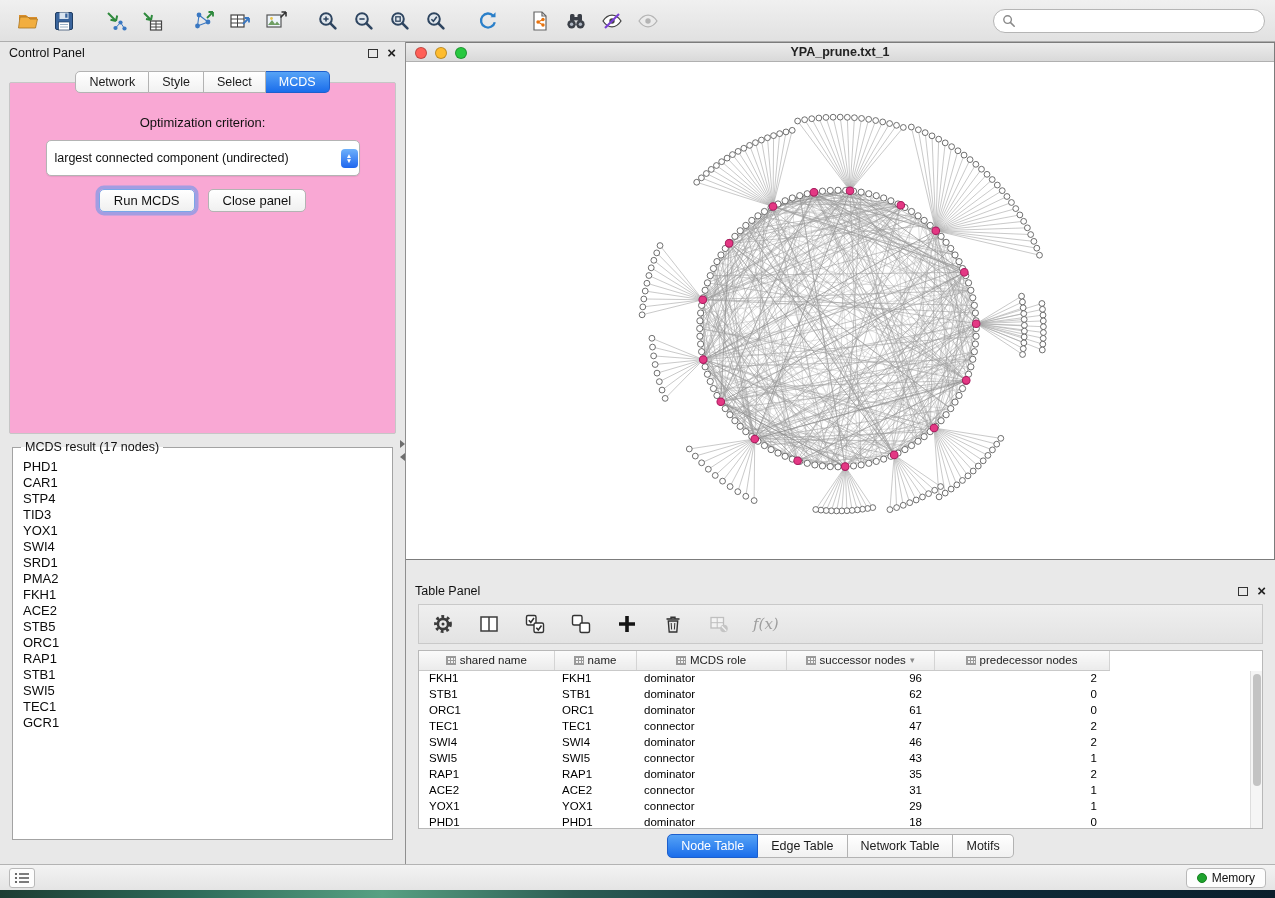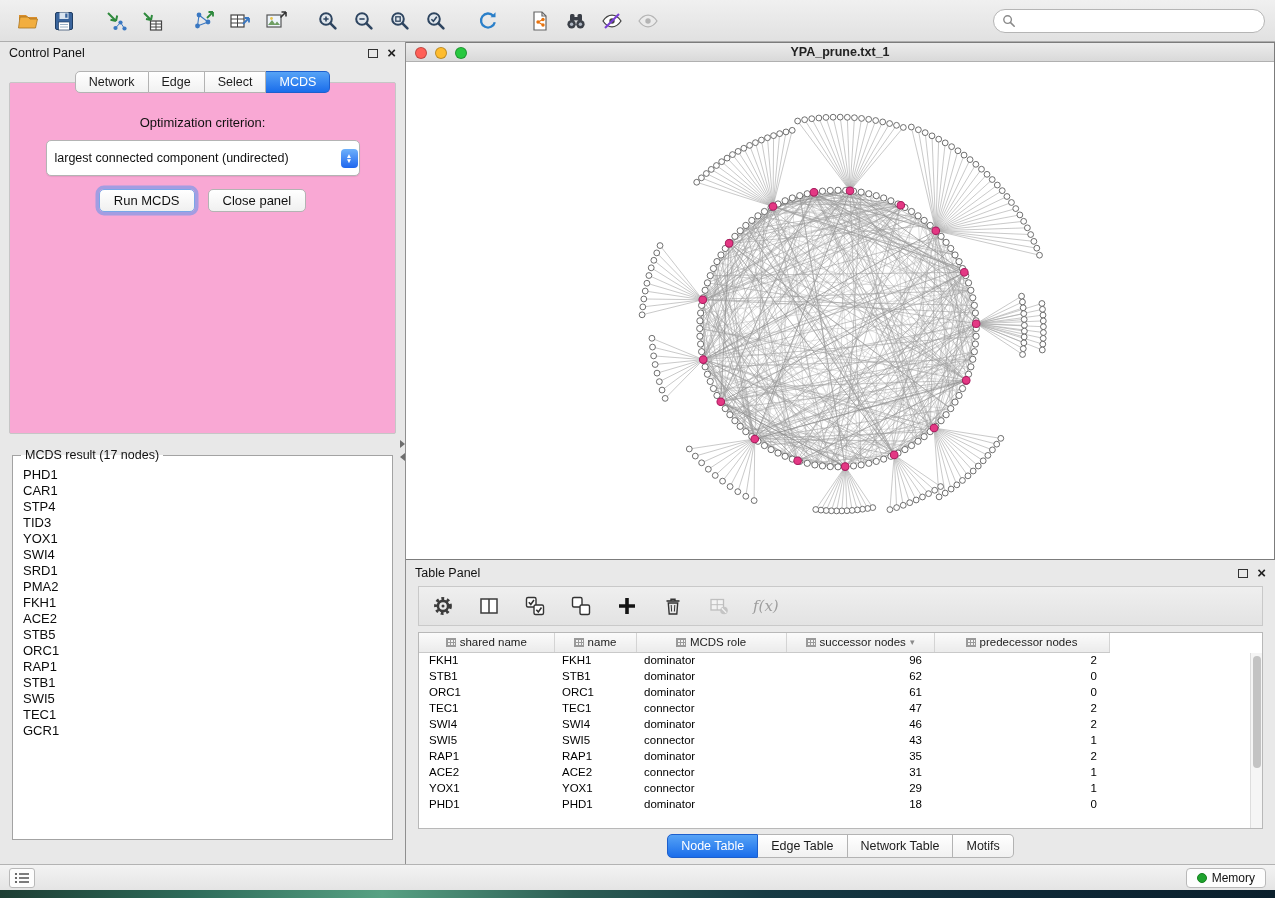--- a/index.html
+++ b/index.html
@@ -34,32 +34,32 @@
   .seg-btn.active{background:linear-gradient(#56a3f6,#1a6deb);color:#fff;border-color:#1d5fcc}
   .cp-content{margin:-11px 9px 0;height:352px;flex:0 0 352px;background:#f9a8d4;border:1px solid #c6c6c6;border-radius:2px;padding-top:32px;display:flex;flex-direction:column;align-items:center}
   .opt-label{font-size:13px;color:#111}
   .dropdown{margin-top:10px;width:314px;height:36px;background:#fff;border:1px solid #b4b4b4;border-radius:5px;display:flex;align-items:center;font-size:12.5px;color:#111;padding-left:8px;box-shadow:0 1px 1px rgba(0,0,0,.08)}
   .dd-value{flex:1;white-space:nowrap;overflow:hidden}
   .stepper{width:17px;height:19px;margin-right:1px;border-radius:4px;background:linear-gradient(#6db1fb,#1f66ee);display:flex;flex-direction:column;align-items:center;justify-content:center;color:#fff}
   .stepper span{font-size:6.5px;line-height:5.5px}
   .btn-row{margin-top:13px;display:flex;gap:13px}
   .mac-btn{font-size:13px;font-family:"Liberation Sans",sans-serif;padding:3px 14px;background:linear-gradient(#ffffff,#f0f0f0);border:1px solid #b3b3b3;border-radius:5px;color:#111}
   .mac-btn.focus{box-shadow:0 0 0 3.5px rgba(77,146,240,.5);border-color:#7aa6e8}
-  .mcds-result{margin:14px 12px 24px;flex:1;border:1px solid #a3a3a3;background:#fff;min-height:0}
+  .mcds-result{margin:6px 12px 24px;flex:1;border:1px solid #a3a3a3;background:#fff;min-height:0}
   .mcds-result legend{font-size:12.5px;color:#111;padding:0 4px;margin-left:8px}
   .result-list{padding:5px 0 0 10px;font-size:13px;color:#0b0b0b;line-height:16px;overflow:hidden;height:calc(100% - 8px)}
 
   
   .split-arrows{position:absolute;left:400px;top:398px;width:10px;z-index:6}
   .tri-r{width:0;height:0;border-top:4px solid transparent;border-bottom:4px solid transparent;border-left:5px solid #6e6e6e;margin-bottom:5px}
   .tri-l{width:0;height:0;border-top:4px solid transparent;border-bottom:4px solid transparent;border-right:5px solid #6e6e6e}
 
   
   .right-area{flex:1;display:flex;flex-direction:column;min-width:0;background:#e9e9e9}
-  .network-window{height:518px;flex:0 0 518px;border:1px solid #7c7c7c;border-left:none;background:#000000;display:flex;flex-direction:column;margin-bottom:2px}
+  .network-window{height:518px;flex:0 0 518px;border:1px solid #7c7c7c;border-left:none;background:#000000;display:flex;flex-direction:column;margin-bottom:20px}
   .net-titlebar{height:19px;flex:0 0 19px;background:linear-gradient(#ececec,#d9d9d9);border-bottom:1px solid #b0b0b0;position:relative;display:flex;align-items:center;justify-content:center}
   .traffic{position:absolute;left:9px;top:3.5px;display:flex;gap:8px}
   .tl{width:12px;height:12px;border-radius:50%;border:0.5px solid rgba(0,0,0,.25)}
   .tl.red{background:#ff5f57}.tl.yellow{background:#febc2e}.tl.green{background:#28c840}
   .net-title{font-size:12.5px;font-weight:bold;color:#222}
   .net-canvas{flex:1;position:relative;background:#fff}
   .net-canvas svg{position:absolute;inset:0;width:100%;height:100%}
 
   
   .table-panel{flex:1;display:flex;flex-direction:column;min-height:0;background:#e9e9e9}
@@ -239,21 +239,21 @@
     <div class="control-panel">
       <div class="panel-header">
         <span>Control Panel</span>
         <span class="ph-icons">
           <span class="float-icon"></span>
           <span class="close-x">×</span>
         </span>
       </div>
       <div class="cp-tabs">
           <button class="seg-btn">Network</button>
-          <button class="seg-btn">Edge</button>
+          <button class="seg-btn">Style</button>
           <button class="seg-btn">Select</button>
           <button class="seg-btn active">MCDS</button>
         </div>
       <div class="cp-content">
         <div class="opt-label">Optimization criterion:</div>
         <div class="dropdown">
           <span class="dd-value">largest connected component (undirected)</span>
           <span class="stepper">
               <span>▲</span>
               <span>▼</span>

